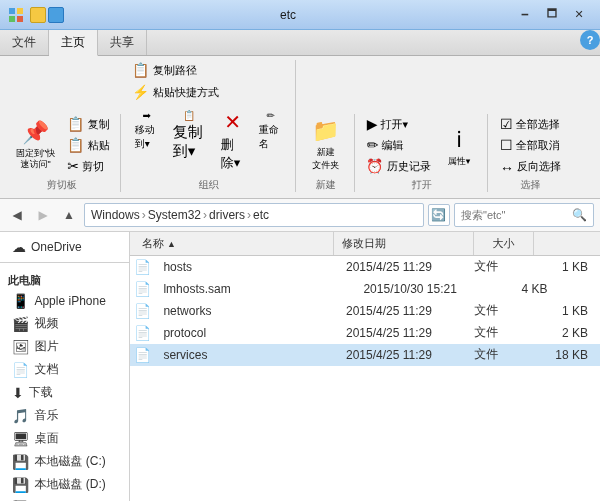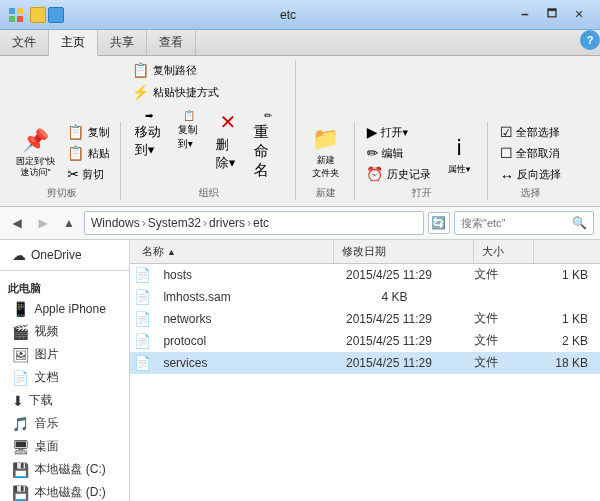--- a/index.html
+++ b/index.html
@@ -61,21 +61,21 @@
     .sidebar-section { font-size: 11px; font-weight: bold; color: #333; padding: 6px 8px 2px 8px; }
     .sidebar-divider { height: 1px; background: #d0d0d0; margin: 4px 0; }
 
     
     .file-list-area { flex: 1; display: flex; flex-direction: column; overflow: hidden; }
     .file-list-header { display: flex; align-items: center; background: #f0f0f0; border-bottom: 1px solid #c8c8c8; padding: 0 4px; height: 24px; }
     .col-header { font-size: 11px; color: #333; padding: 0 8px; cursor: pointer; display: flex; align-items: center; gap: 3px; user-select: none; height: 100%; border-right: 1px solid #d0d0d0; }
     .col-name { width: 200px; }
     .col-date { width: 140px; }
     .col-type { width: 80px; }
-    .col-size { width: 60px; justify-content: flex-start; }
+    .col-size { width: 60px; justify-content: center; }
     .file-list { flex: 1; overflow-y: auto; }
     .file-row { display: flex; align-items: center; padding: 0 4px; height: 22px; cursor: pointer; border-bottom: 1px solid transparent; }
     .file-row.selected { background: #cce4f7; }
     .file-cell { font-size: 12px; color: #333; padding: 0 8px; overflow: hidden; text-overflow: ellipsis; white-space: nowrap; }
     .file-icon { font-size: 14px; margin-right: 4px; }
 
     
     ::-webkit-scrollbar { width: 10px; height: 10px; }
     ::-webkit-scrollbar-track { background: #f0f0f0; }
     ::-webkit-scrollbar-thumb { background: #c0c0c0; border-radius: 2px; }
@@ -102,21 +102,20 @@
     <div class="ctrl-btn maximize">🗖</div>
     <div class="ctrl-btn close">✕</div>
   </div>
 </div>
 
 <div class="ribbon">
   <div class="ribbon-tabs">
     <div class="ribbon-tab">文件</div>
     <div class="ribbon-tab active">主页</div>
     <div class="ribbon-tab">共享</div>
-    <div class="ribbon-tab">查看</div>
     <div style="flex:1"></div>
     <div class="help-btn">?</div>
   </div>
   <div class="ribbon-content">
 
     <div class="ribbon-group">
       <div class="ribbon-buttons">
         <div class="rb-large">
           <span class="rb-icon">📌</span>
           <span style="font-size:9px;text-align:center;line-height:1.2">固定到"快<br>速访问"</span>
@@ -145,33 +144,33 @@
           <span class="rb-small-icon">📋</span>
           <span>复制路径</span>
         </div>
         <div class="rb-small">
           <span class="rb-small-icon">⚡</span>
           <span>粘贴快捷方式</span>
         </div>
         <div style="display:flex;gap:2px;margin-top:2px">
           <div class="rb-large" style="min-width:36px">
             <span>➡</span>
-            <span style="font-size:13px">移动到▾</span>
+            <span style="font-size:10px">移动到▾</span>
           </div>
           <div class="rb-large" style="min-width:36px">
             <span>📋</span>
-            <span style="font-size:10px">复制到▾</span>
+            <span style="font-size:15px">复制到▾</span>
           </div>
           <div class="rb-large" style="min-width:36px">
             <span style="color:#cc0000;font-size:20px">✕</span>
             <span style="font-size:13px">删除▾</span>
           </div>
           <div class="rb-large" style="min-width:36px">
             <span>✏</span>
-            <span style="font-size:15px">重命名</span>
+            <span style="font-size:10px">重命名</span>
           </div>
         </div>
       </div>
       <div class="ribbon-group-label">组织</div>
     </div>
 
     <div class="ribbon-group">
       <div class="ribbon-buttons">
         <div class="rb-large">
           <span class="rb-icon">📁</span>
@@ -322,20 +321,21 @@
       <div class="file-row">
         <span class="file-icon">📄</span>
         <div class="file-cell col-name">hosts</div>
         <div class="file-cell col-date">2015/4/25 11:29</div>
         <div class="file-cell col-type">文件</div>
         <div class="file-cell col-size" style="text-align:right">1 KB</div>
       </div>
       <div class="file-row">
         <span class="file-icon">📄</span>
         <div class="file-cell col-name">lmhosts.sam</div>
+        <div class="file-cell col-date">2015/10/30 15:21</div>
         <div class="file-cell col-size" style="text-align:right">4 KB</div>
       </div>
       <div class="file-row">
         <span class="file-icon">📄</span>
         <div class="file-cell col-name">networks</div>
         <div class="file-cell col-date">2015/4/25 11:29</div>
         <div class="file-cell col-type">文件</div>
         <div class="file-cell col-size" style="text-align:right">1 KB</div>
       </div>
       <div class="file-row">

